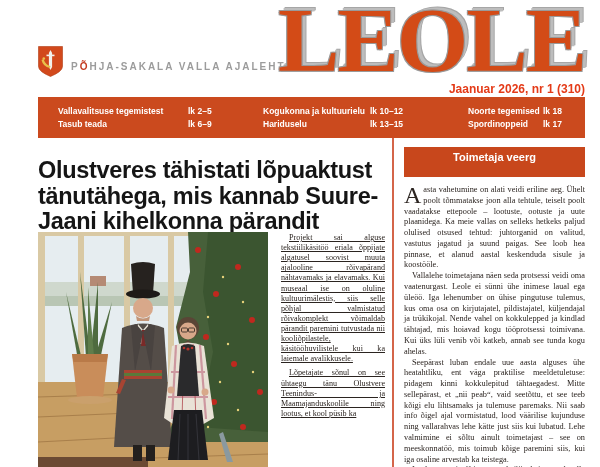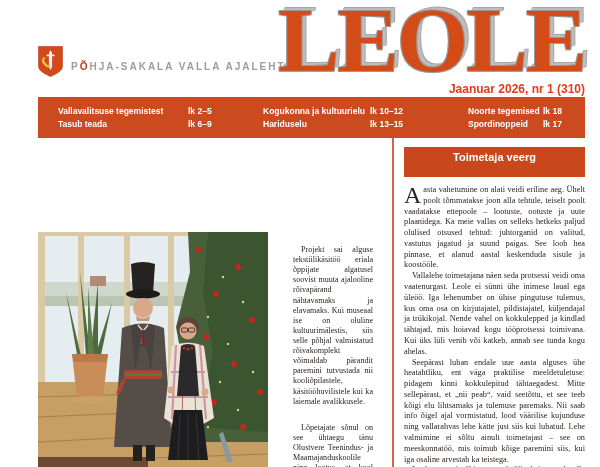--- a/index.html
+++ b/index.html
@@ -23,21 +23,21 @@
             align-content:center;row-gap:3px;padding-left:20px;box-sizing:border-box;}
   .indexbar span{color:#fff;font-size:8.5px;font-weight:700;white-space:nowrap;}
 
   
   .headline{position:absolute;left:38px;top:142px;width:354px;font-size:23.5px;
             line-height:1.1;font-weight:700;color:#151515;letter-spacing:-0.3px;}
   .photo{position:absolute;left:38px;top:232px;width:230px;height:235px;}
   .article-col{position:absolute;left:277px;top:229px;width:112px;
                font-family:"Liberation Serif",serif;font-size:8.1px;line-height:1.25;
                color:#2b2420;text-align:justify;}
-  .article-col p{margin:16px;text-indent:8px;}
+  .article-col p{margin:4px;text-indent:8px;text-decoration:underline;}
 
   
   .vdivider{position:absolute;left:392px;top:138px;bottom:0;width:2px;background:#d4654a;}
 
   
   .editor-col{position:absolute;left:404px;top:147px;width:181px;}
   .editor-title{background:#c8471c;color:#fff;font-size:11px;font-weight:700;
                 text-align:center;padding:4px 0 14px;}
   .editor-body{margin-top:8px;font-family:"Liberation Serif",serif;font-size:8.3px;
                line-height:1.3;color:#2b2420;text-align:justify;}
@@ -70,20 +70,21 @@
     <span>Noorte tegemised</span>
     <span>lk 18</span>
     <span>Tasub teada</span>
     <span>lk 6–9</span>
     <span>Hariduselu</span>
     <span>lk 13–15</span>
     <span>Spordinoppeid</span>
     <span>lk 17</span>
   </div>
 
+  <h1 class="headline">Olustveres tähistati lõpuaktust tänutähega, mis kannab Suure-Jaani kihelkonna pärandit</h1>
 
   <svg class="photo" viewBox="0 0 230 235" preserveAspectRatio="none">
     <rect x="0" y="0" width="230" height="235" fill="#e6edf0"></rect>
 
     <rect x="6" y="50" width="170" height="14" fill="#cfd8cd"></rect>
     <rect x="52" y="44" width="16" height="10" fill="#b58a74"></rect>
     <rect x="6" y="64" width="170" height="10" fill="#b9c6b4"></rect>
 
     <g fill="#d9c9a4">
       <rect x="0" y="0" width="7" height="160"></rect>

